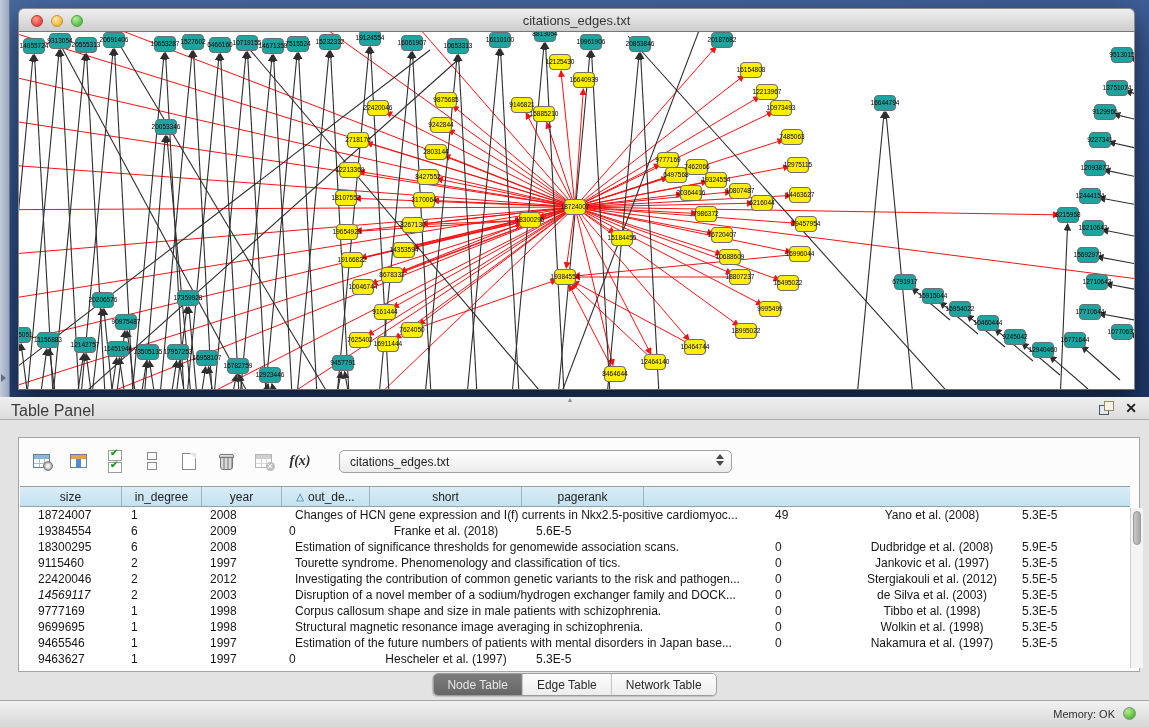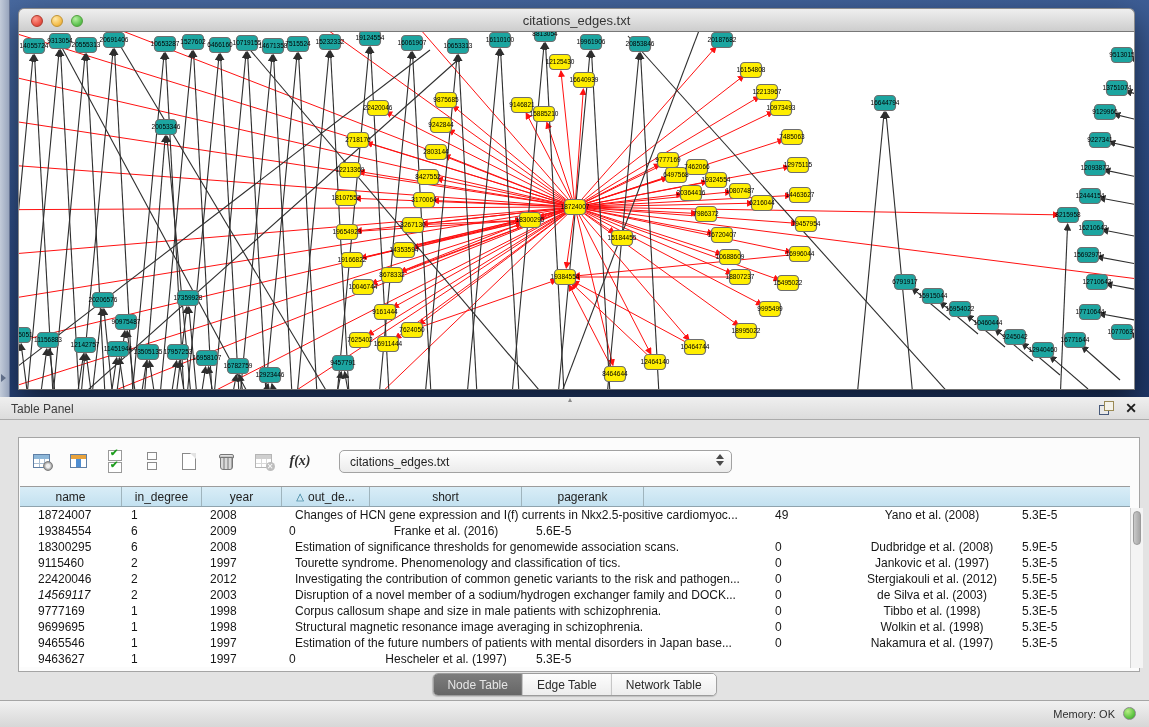--- a/index.html
+++ b/index.html
@@ -25,21 +25,21 @@
   .light.yellow{background:radial-gradient(circle at 35% 30%,#ffe9a8,#f5bf4f 60%,#d99a2b);border:1px solid #c19435;}
   .light.green{background:radial-gradient(circle at 35% 30%,#b6f0a0,#61c554 60%,#3d9e36);border:1px solid #52a03e;}
   .canvas{position:absolute;left:0;top:24px;right:0;bottom:0;background:#ffffff;
     border-left:1px solid #8b8b8b;border-right:1px solid #8b8b8b;border-bottom:1px solid #6f6f6f;box-sizing:border-box;overflow:hidden;}
   .canvas svg{position:absolute;left:0;top:0;}
 
   
   .table-panel{position:absolute;left:0;top:397px;width:1149px;height:330px;background:#e3e3e3;}
   .tp-header{position:absolute;left:0;top:0;width:100%;height:23px;
     background:linear-gradient(#efefef,#dcdcdc);border-bottom:1px solid #ababab;box-sizing:border-box;}
-  .tp-title{position:absolute;left:11px;top:5px;font-size:12px;color:#3c3c3c;}
+  .tp-title{position:absolute;left:11px;top:5px;font-size:16px;color:#3c3c3c;}
   .tp-grip{position:absolute;left:568px;top:-2px;color:#8a8a8a;font-size:8px;}
   .float-icon{position:absolute;right:36px;top:4px;width:14px;height:14px;}
   .float-icon .sq1{position:absolute;left:0;top:4px;width:8px;height:8px;border:1.5px solid #46597a;background:#e9e9e9;}
   .float-icon .sq2{position:absolute;left:5px;top:0;width:8px;height:8px;border:1.5px solid #9a8a55;background:#f4f2ea;}
   .close-icon{position:absolute;right:12px;top:3px;font-size:14px;font-weight:bold;color:#1c1c1c;line-height:16px;}
 
   .tp-inner{position:absolute;left:18px;top:40px;width:1122px;height:235px;
     background:#fcfcfc;border:1px solid #a5a5a5;box-sizing:border-box;}
 
   
@@ -804,21 +804,21 @@
           <span class="val">citations_edges.txt</span>
           <span class="arrows">
               <span class="up"></span>
               <span class="dn"></span>
             </span>
         </div>
       </div>
 
       <div class="tbl">
         <div class="thead" id="tbl-head">
-            <div class="thcell" style="width: 102px;">name</div>
+            <div class="thcell" style="width: 102px;">size</div>
             <div class="thcell" style="width: 80px;">in_degree</div>
             <div class="thcell" style="width: 80px;">year</div>
             <div class="thcell" style="width: 88px;"><span class="sortglyph">△</span>out_de...</div>
             <div class="thcell" style="width: 152px;">short</div>
             <div class="thcell" style="width: 122px;">pagerank</div>
           </div>
         <div class="tbody" id="tbl-body">
             <div class="trow">
               <div class="tcell c0" style="width: 102px;">18724007</div>
               <div class="tcell c1" style="width: 80px;">1</div>
@@ -826,21 +826,21 @@
               <div class="tcell c3" style="width: 486px;">Changes of HCN gene expression and I(f) currents in Nkx2.5-positive cardiomyoc...</div>
               <div class="tcell c4" style="width: 88px;">49</div>
               <div class="tcell c5" style="width: 152px;">Yano et al. (2008)</div>
               <div class="tcell c6" style="width: 122px;">5.3E-5</div>
             </div>
             <div class="trow">
               <div class="tcell c0" style="width: 102px;">19384554</div>
               <div class="tcell c1" style="width: 80px;">6</div>
               <div class="tcell c2" style="width: 80px;">2009</div>
               <div class="tcell c4" style="width: 88px;">0</div>
-              <div class="tcell c5" style="width: 152px;">Franke et al. (2016)</div>
+              <div class="tcell c5" style="width: 152px;">Franke et al. (2018)</div>
               <div class="tcell c6" style="width: 122px;">5.6E-5</div>
             </div>
             <div class="trow">
               <div class="tcell c0" style="width: 102px;">18300295</div>
               <div class="tcell c1" style="width: 80px;">6</div>
               <div class="tcell c2" style="width: 80px;">2008</div>
               <div class="tcell c3" style="width: 486px;">Estimation of significance thresholds for genomewide association scans.</div>
               <div class="tcell c4" style="width: 88px;">0</div>
               <div class="tcell c5" style="width: 152px;">Dudbridge et al. (2008)</div>
               <div class="tcell c6" style="width: 122px;">5.9E-5</div>

